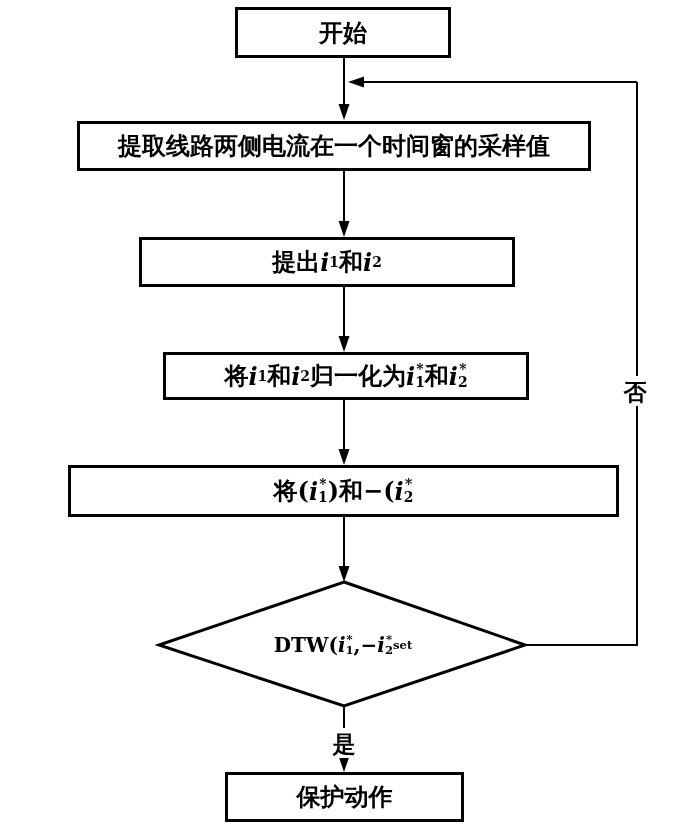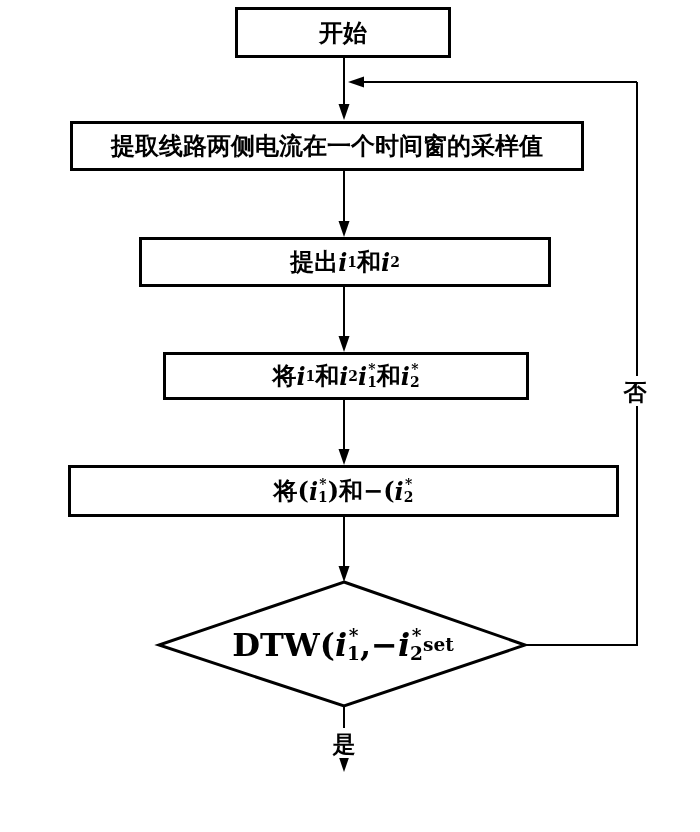--- a/index.html
+++ b/index.html
@@ -22,21 +22,21 @@
     font-size:24px;
     color:#000;
     z-index:2;
     white-space:nowrap;
   }
   .diamond-label{
     position:absolute;
     display:flex;align-items:center;justify-content:center;
     text-align:center;
     font-weight:bold;
-    font-size:32px;
+    font-size:20px;
     color:#000;
     z-index:2;
     white-space:nowrap;
   }
   .edge-label{
     position:absolute;
     display:flex;align-items:center;justify-content:center;
     background:#fff;
     font-weight:bold;
     font-size:23px;
@@ -101,40 +101,41 @@
       </g>
     </g>
 
     <polygon points="344,582 525,645 344,706 159,645" fill="#fff" stroke="#000" stroke-width="3"></polygon>
   </svg>
 
   <div class="rect-node" style="left:235px;top:7px;width:216px;height:51px;">
       <span>开始</span>
     </div>
 
-  <div class="rect-node" style="left:70px;top:121px;width:514px;height:50px;">
+  <div class="rect-node" style="left:77px;top:121px;width:514px;height:50px;">
       <span>提取线路两侧电流在一个时间窗的采样值</span>
     </div>
 
-  <div class="rect-node" style="left:139px;top:237px;width:412px;height:50px;">
+  <div class="rect-node" style="left:139px;top:237px;width:376px;height:50px;">
       <span>提出</span>
       <i>i</i>
       <sub>1</sub>
       <span>和</span>
       <i>i</i>
       <sub>2</sub>
     </div>
 
   <div class="rect-node" style="left:163px;top:352px;width:366px;height:48px;">
       <span>将</span>
       <i>i</i>
       <sub>1</sub>
       <span>和</span>
       <i>i</i>
       <sub>2</sub>
+      <span>归一化为</span>
       <i>i</i>
       <span class="stk">
         <span class="stk-sup">*</span>
         <span class="stk-sub">1</span>
       </span>
       <span>和</span>
       <i>i</i>
       <span class="stk">
         <span class="stk-sup">*</span>
         <span class="stk-sub">2</span>
@@ -165,18 +166,21 @@
       </span>
       <span>,−</span>
       <i>i</i>
       <span class="stk">
         <span class="stk-sup">*</span>
         <span class="stk-sub">2</span>
       </span>
       <sub>set</sub>
     </div>
 
+  <div class="rect-node" style="left:225px;top:772px;width:239px;height:50px;">
+      <span>保护动作</span>
+    </div>
 
   <div class="edge-label" style="left:328px;top:728px;width:32px;height:30px;">是</div>
 
   <div class="edge-label" style="left:620px;top:376px;width:30px;height:30px;">否</div>
 
 </div>
 
 </body></html>

